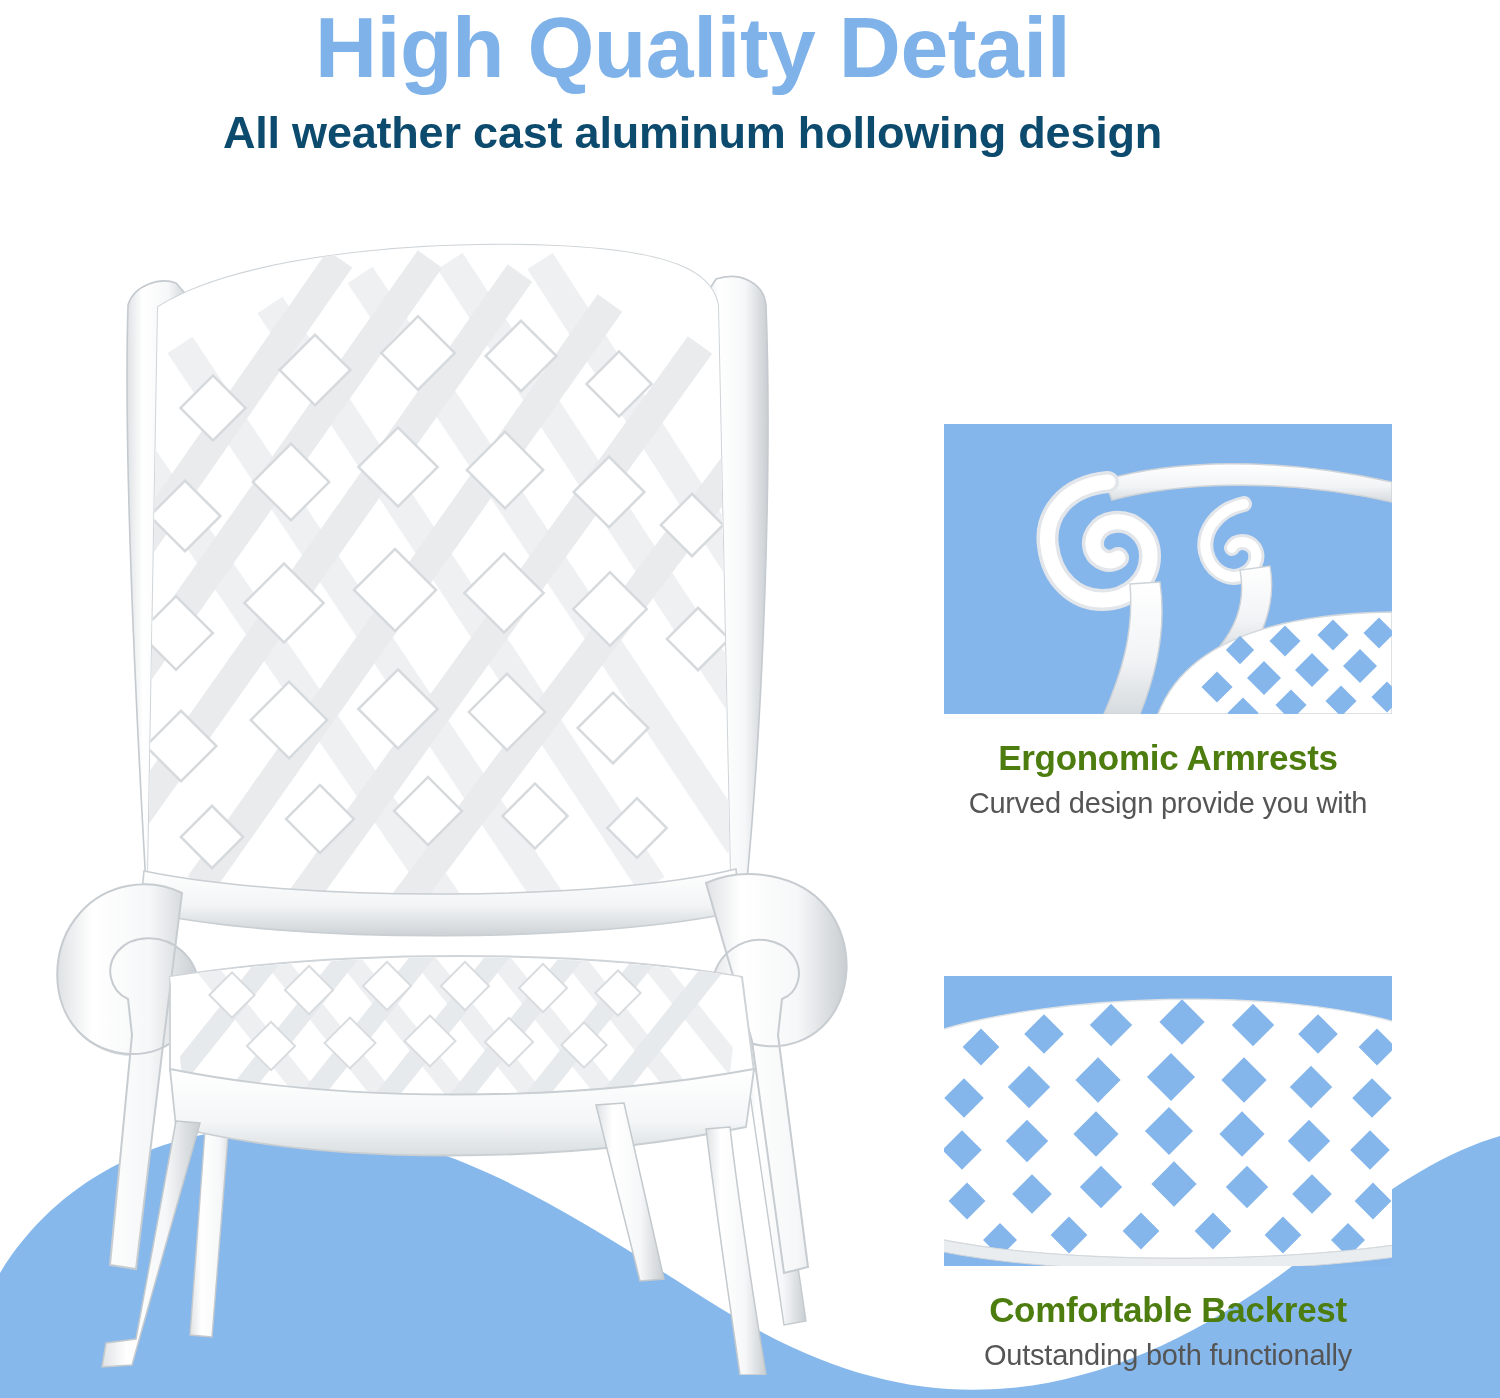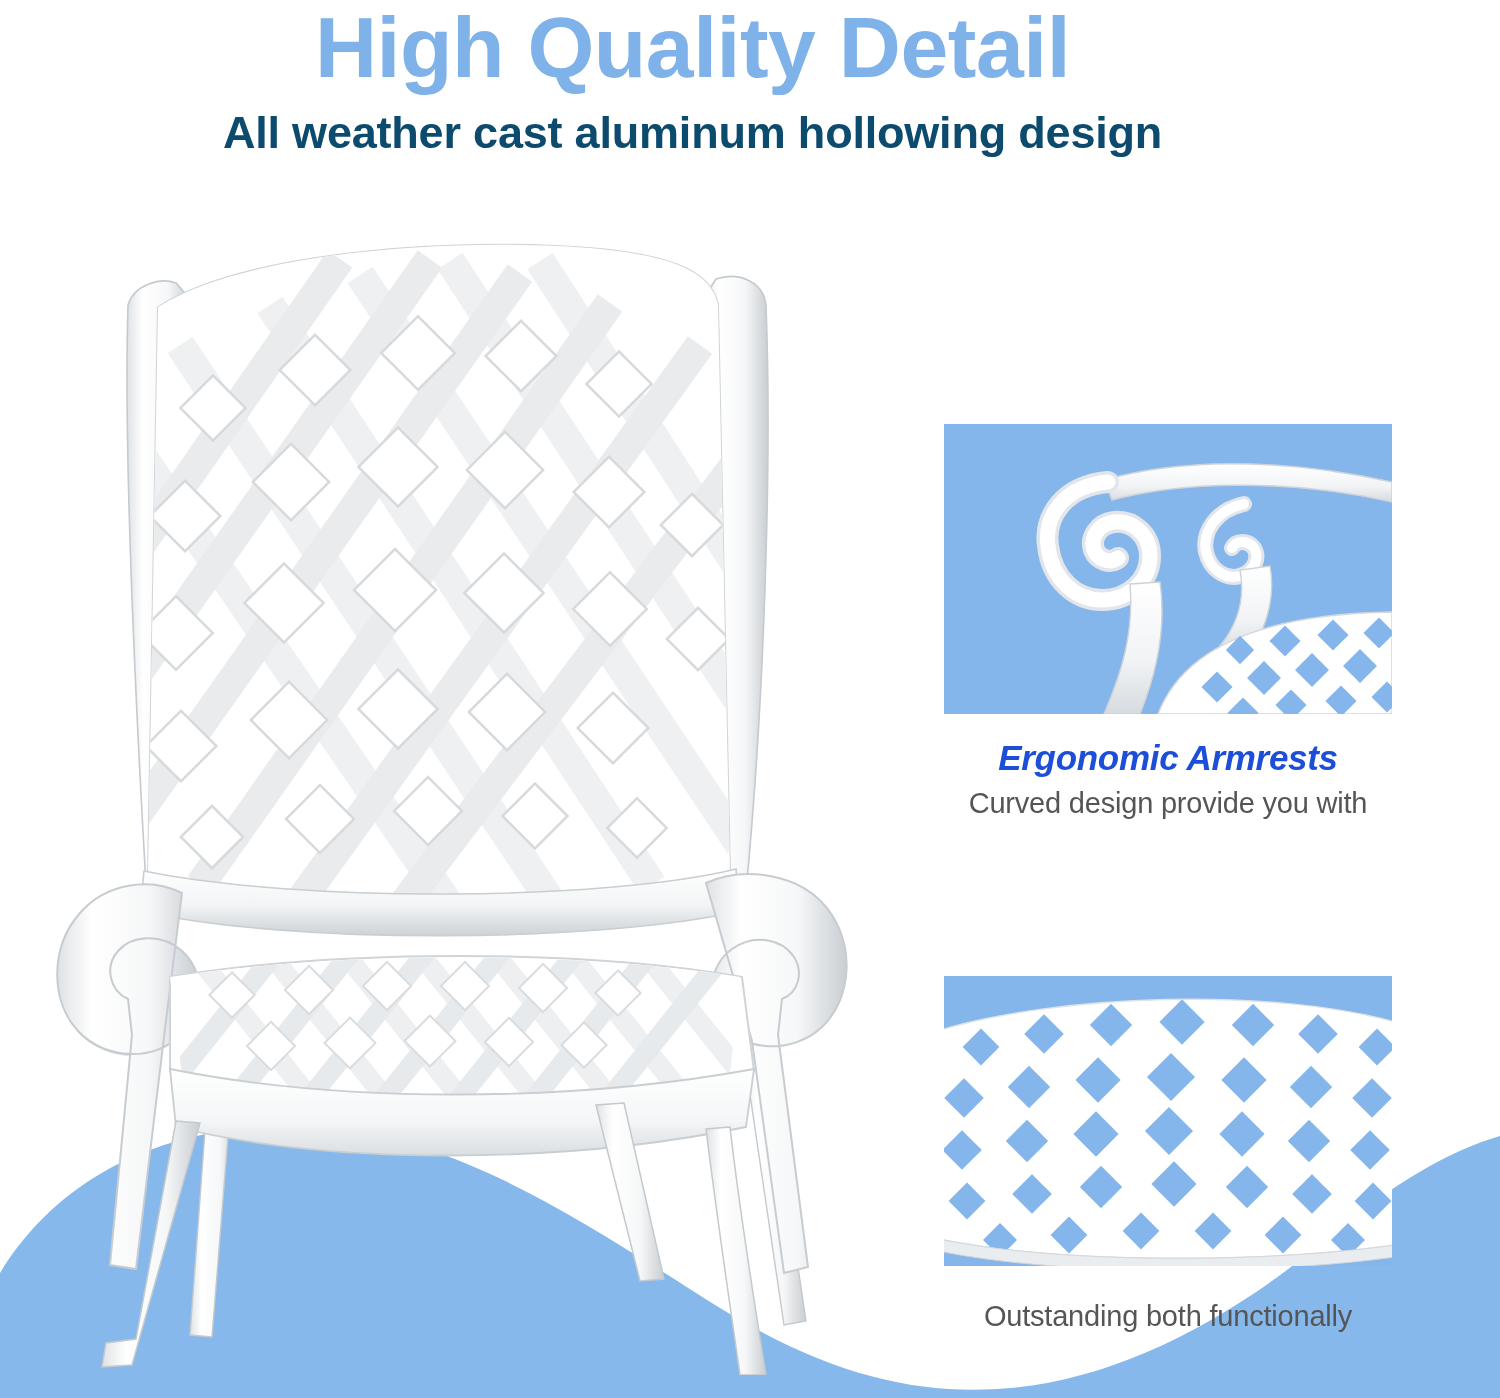--- a/index.html
+++ b/index.html
@@ -31,23 +31,22 @@
   
   #features { position:absolute; left:944px; top:424px; width:448px; z-index:30; }
   .feature { width:448px; }
   .feature + .feature { margin-top:154px; }
   .feature-img {
     width:448px; height:290px; overflow:hidden; position:relative;
     background:#84B5EB; display:block;
   }
   .feature-cap { width:448px; text-align:center; padding-top:24px; }
   .feature-title {
-    font-size:35px; font-weight:700; color:#1d4ed8; line-height:1.12;
+    font-size:35px; font-weight:700; color:#4d7c0f; line-height:1.12;
     letter-spacing:-0.3px;
-    font-style:italic;
   }
   .feature-desc {
     font-size:29px; font-weight:400; color:#555555; line-height:1.22;
     padding-top:9px; letter-spacing:-0.2px;
   }
   .feature-desc span { display:block;text-align:center; }
 </style>
 </head>
 <body>
 
@@ -339,20 +338,21 @@
         <rect x="112" y="246" width="26" height="26" transform="rotate(45 125 259)"></rect>
         <rect x="184" y="242" width="26" height="26" transform="rotate(45 197 255)"></rect>
         <rect x="256" y="242" width="26" height="26" transform="rotate(45 269 255)"></rect>
         <rect x="326" y="246" width="26" height="26" transform="rotate(45 339 259)"></rect>
         <rect x="392" y="252" width="24" height="24" transform="rotate(45 404 264)"></rect>
       </g>
 
       <path d="M-10,262 C110,288 320,288 458,268 L458,280 C320,300 110,300 -10,274 Z" fill="#e9edf0" stroke="#d2d7db" stroke-width="1"></path>
     </svg>
     <div class="feature-cap">
+      <div class="feature-title">Comfortable Backrest</div>
       <div class="feature-desc">
         <span>Outstanding both functionally</span>
 
       </div>
     </div>
   </div>
 
 </div>
 
 </body></html>

